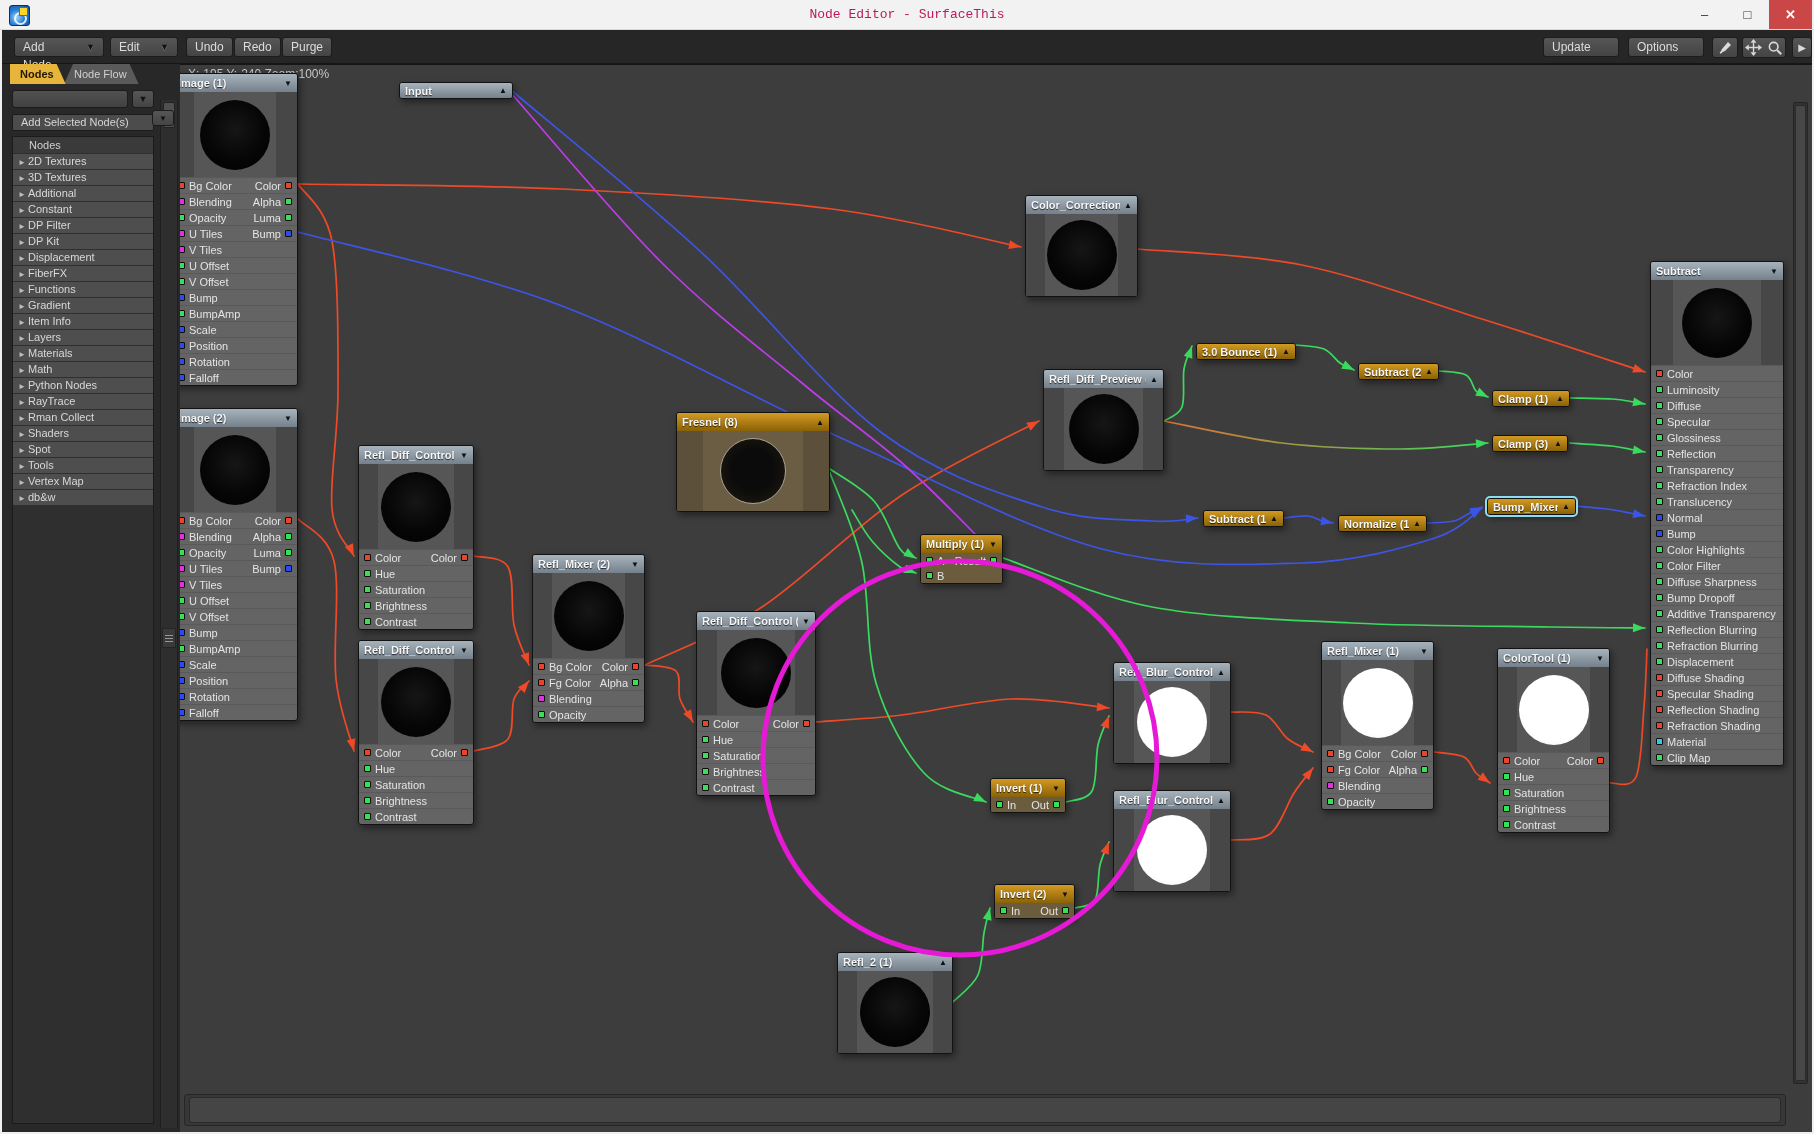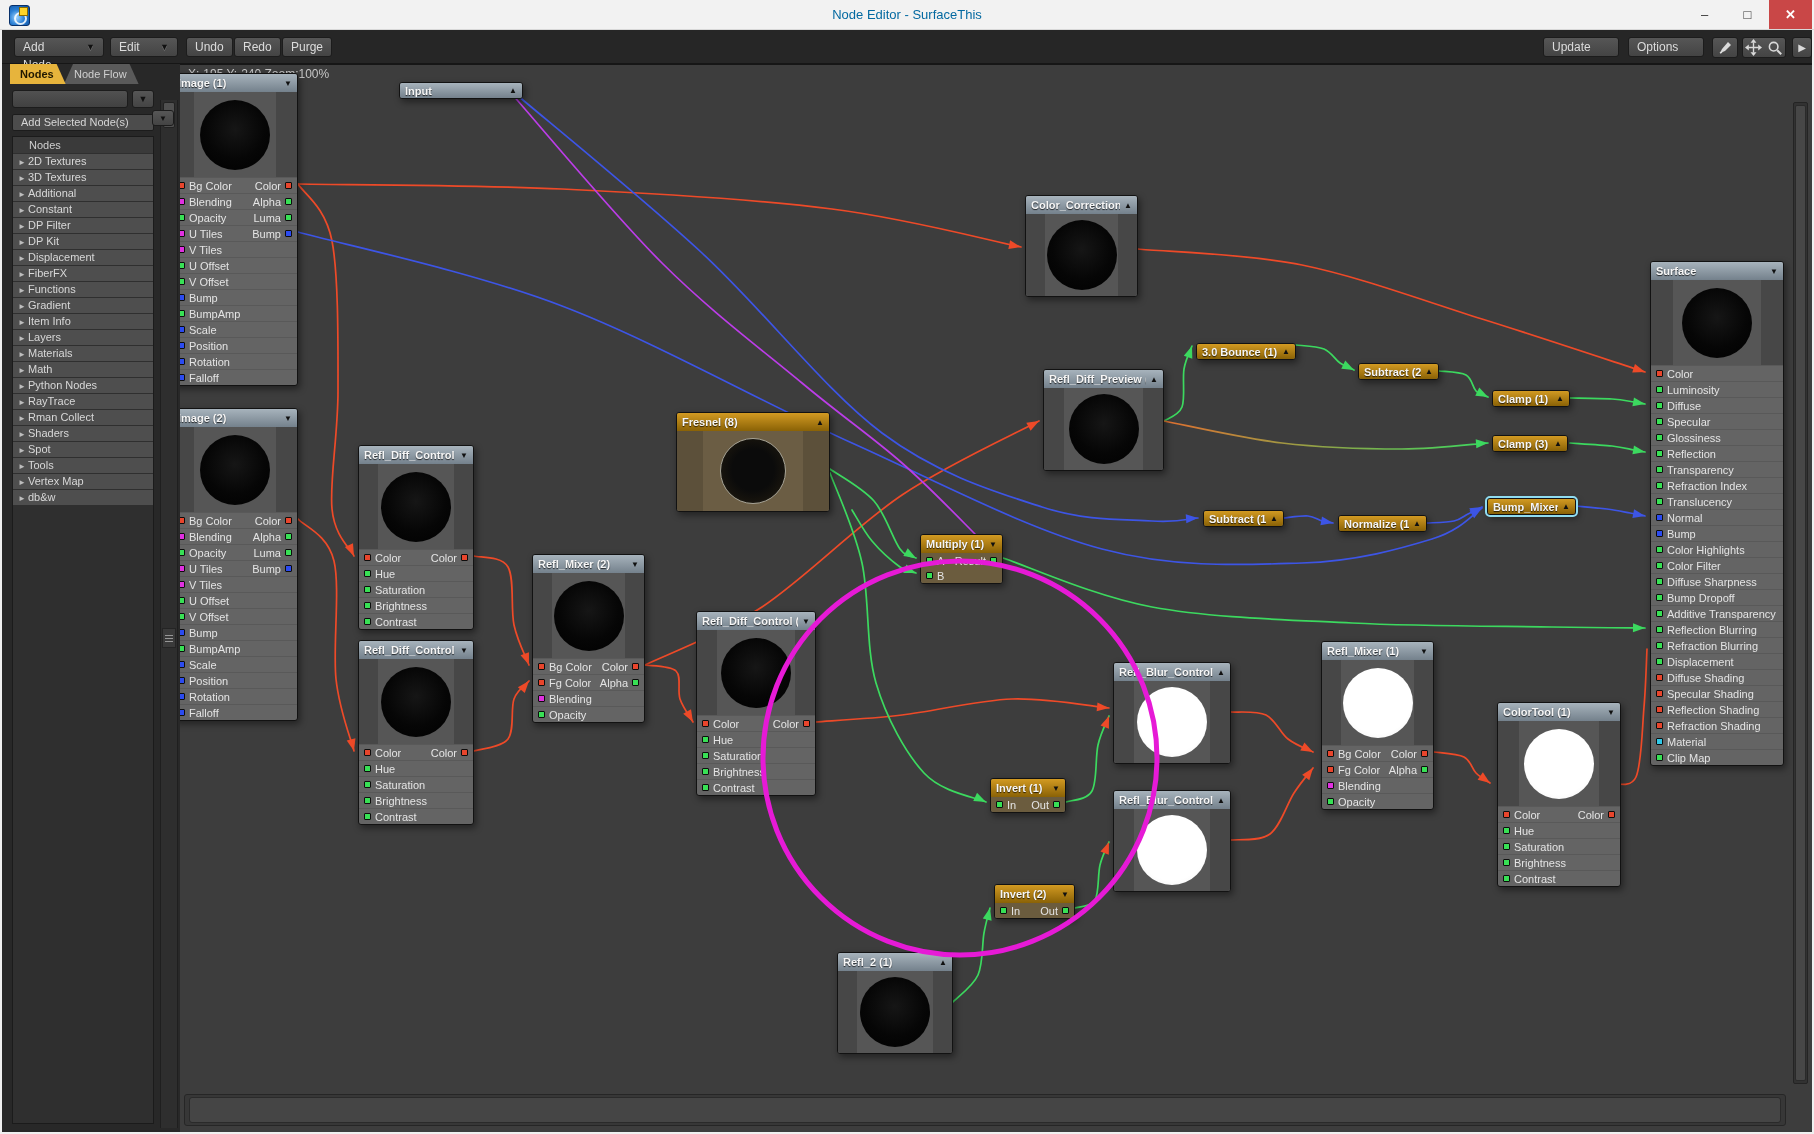--- a/index.html
+++ b/index.html
@@ -11,21 +11,21 @@
   .titlebar { position:absolute; left:0; top:0; width:1814px; height:30px; background:#f2f2f2;
               border-bottom:1px solid #d8d8d8; }
   .app-icon { position:absolute; left:9px; top:5px; width:21px; height:21px; border-radius:3px;
               background:radial-gradient(circle at 35% 60%, #9fd4ff 0%, #2a7fd4 45%, #0a4a9a 100%);
               border:1px solid #08306a; }
   .app-icon::after { content:""; position:absolute; right:1px; top:1px; width:7px; height:7px;
               background:#ffd428; border:1px solid #8a6a00; }
   .app-icon::before { content:""; position:absolute; left:4px; top:6px; width:9px; height:9px;
               border:2px solid rgba(255,255,255,.85); border-radius:50%; }
   .title-text { position:absolute; left:0; right:0; top:0; height:30px; line-height:30px;
-              text-align:center; font-size:13px; color:#0369a1; }
+              text-align:center; font-size:13px; color:#be185d;font-family:Liberation Mono, monospace; }
   .winbtn { position:absolute; top:0; height:29px; width:43px; text-align:center; line-height:29px;
               font-size:13px; color:#333; }
   .winbtn.min { right:88px; } .winbtn.max { right:45px; }
   .winbtn.close { right:2px; background:#c94747; color:#fff; font-weight:bold; }
 
   
   .app { position:absolute; left:2px; right:2px; top:30px; bottom:2px; background:#282828; }
   .toolbar { position:absolute; left:0; right:0; top:0; height:34px; background:#262626;
              border-bottom:1px solid #161616; }
   .tbtn { position:absolute; top:7px; height:20px; background:linear-gradient(#565656,#444);
@@ -445,21 +445,21 @@
                 <div class="nrow">
                   <span class="dot" style="background: rgb(43, 75, 240);"></span>
                   <span class="lab">Rotation</span>
                 </div>
                 <div class="nrow">
                   <span class="dot" style="background: rgb(43, 75, 240);"></span>
                   <span class="lab">Falloff</span>
                 </div>
               </div>
             </div>
-            <div class="node bar" style="left: 397px; top: 81px; width: 124px;">
+            <div class="node bar" style="left: 397px; top: 81px; width: 114px;">
               <div class="nhead">
                 <span class="ttl">Input</span>
                 <span class="tgl">▲</span>
               </div>
             </div>
             <div class="node std" style="left: 356px; top: 444px; width: 116px;">
               <div class="nhead">
                 <span class="ttl">Refl_Diff_Control (1)</span>
                 <span class="tgl">▼</span>
               </div>
@@ -775,21 +775,21 @@
                 <div class="nrow">
                   <span class="dot" style="background: rgb(224, 48, 224);"></span>
                   <span class="lab">Blending</span>
                 </div>
                 <div class="nrow">
                   <span class="dot" style="background: rgb(56, 224, 85);"></span>
                   <span class="lab">Opacity</span>
                 </div>
               </div>
             </div>
-            <div class="node std" style="left: 1495px; top: 701px; width: 124px;">
+            <div class="node std" style="left: 1495px; top: 647px; width: 113px;">
               <div class="nhead">
                 <span class="ttl">ColorTool (1)</span>
                 <span class="tgl">▼</span>
               </div>
               <div class="nbody">
                 <div class="npreview" style="height: 85px;">
                   <div class="ball white"></div>
                 </div>
                 <div class="nrow">
                   <span class="dot" style="background: rgb(232, 69, 44);"></span>
@@ -823,21 +823,21 @@
                 <span class="tgl">▲</span>
               </div>
               <div class="nbody">
                 <div class="npreview" style="height: 82px;">
                   <div class="ball black"></div>
                 </div>
               </div>
             </div>
             <div class="node std" style="left: 1648px; top: 260px; width: 134px;">
               <div class="nhead">
-                <span class="ttl">Surface</span>
+                <span class="ttl">Subtract</span>
                 <span class="tgl">▼</span>
               </div>
               <div class="nbody">
                 <div class="npreview" style="height: 85px;">
                   <div class="ball black"></div>
                 </div>
                 <div class="nrow">
                   <span class="dot" style="background: rgb(232, 69, 44);"></span>
                   <span class="lab">Color</span>
                 </div>

